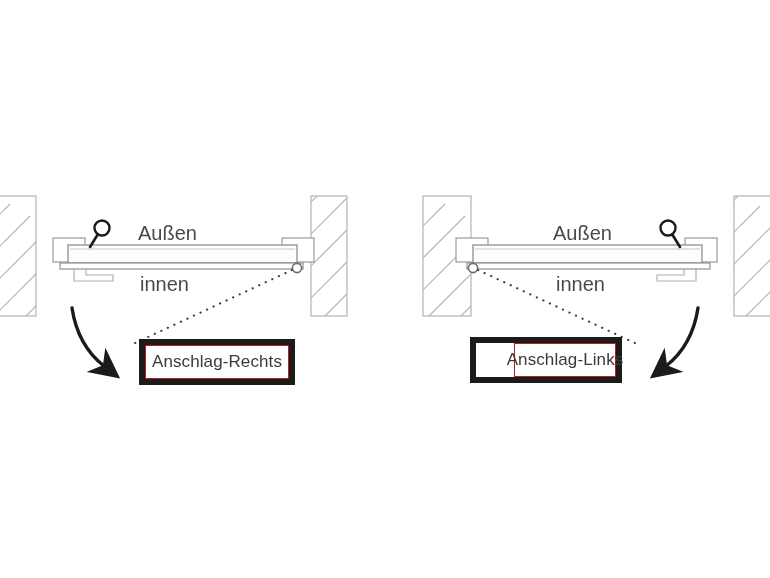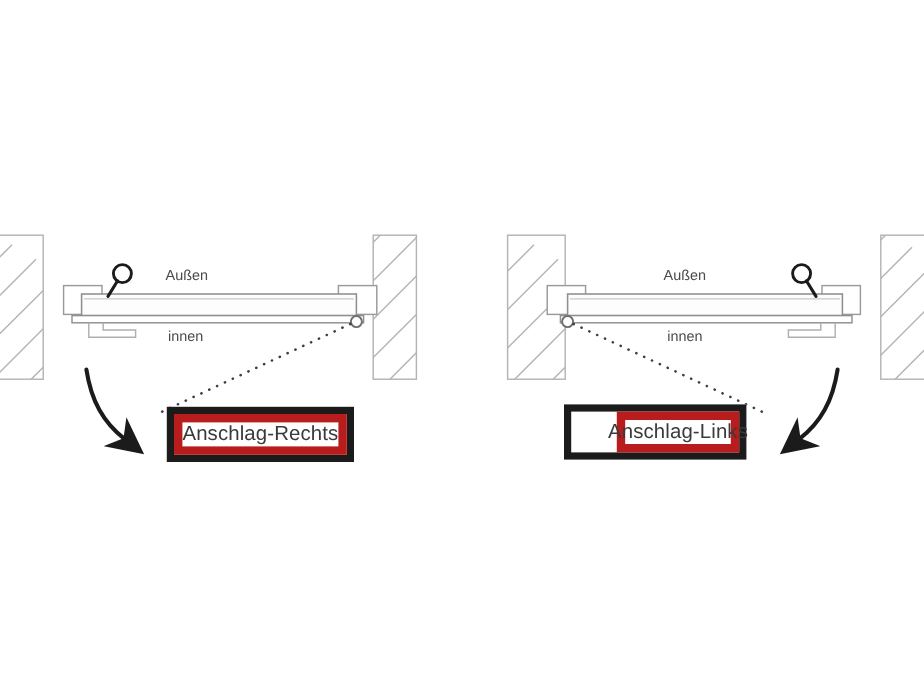--- a/index.html
+++ b/index.html
@@ -44,36 +44,36 @@
     border: 6px solid #1b1b1b;
     background: #ffffff;
     display: flex;
     align-items: center;
     justify-content: center;
   }
   .caption-inner {
     box-sizing: border-box;
     width: 100%;
     height: 100%;
-    border: 7px solid #b91c1c;
+    border: 1px solid #b91c1c;
     display: flex;
     align-items: center;
     justify-content: center;
   }
   .caption-text {
     font-size: 17px;
     color: #3a3a3a;
     letter-spacing: 0.1px;
     white-space: nowrap;
   }
 
   
   .diagram-label {
     position: absolute;
-    font-size: 12px;
+    font-size: 20px;
     color: #4a4a4a;
     white-space: nowrap;
   }
 </style>
 </head>
 <body>
 
 <div id="canvas">
 
   <div class="panel" id="panel-left">

